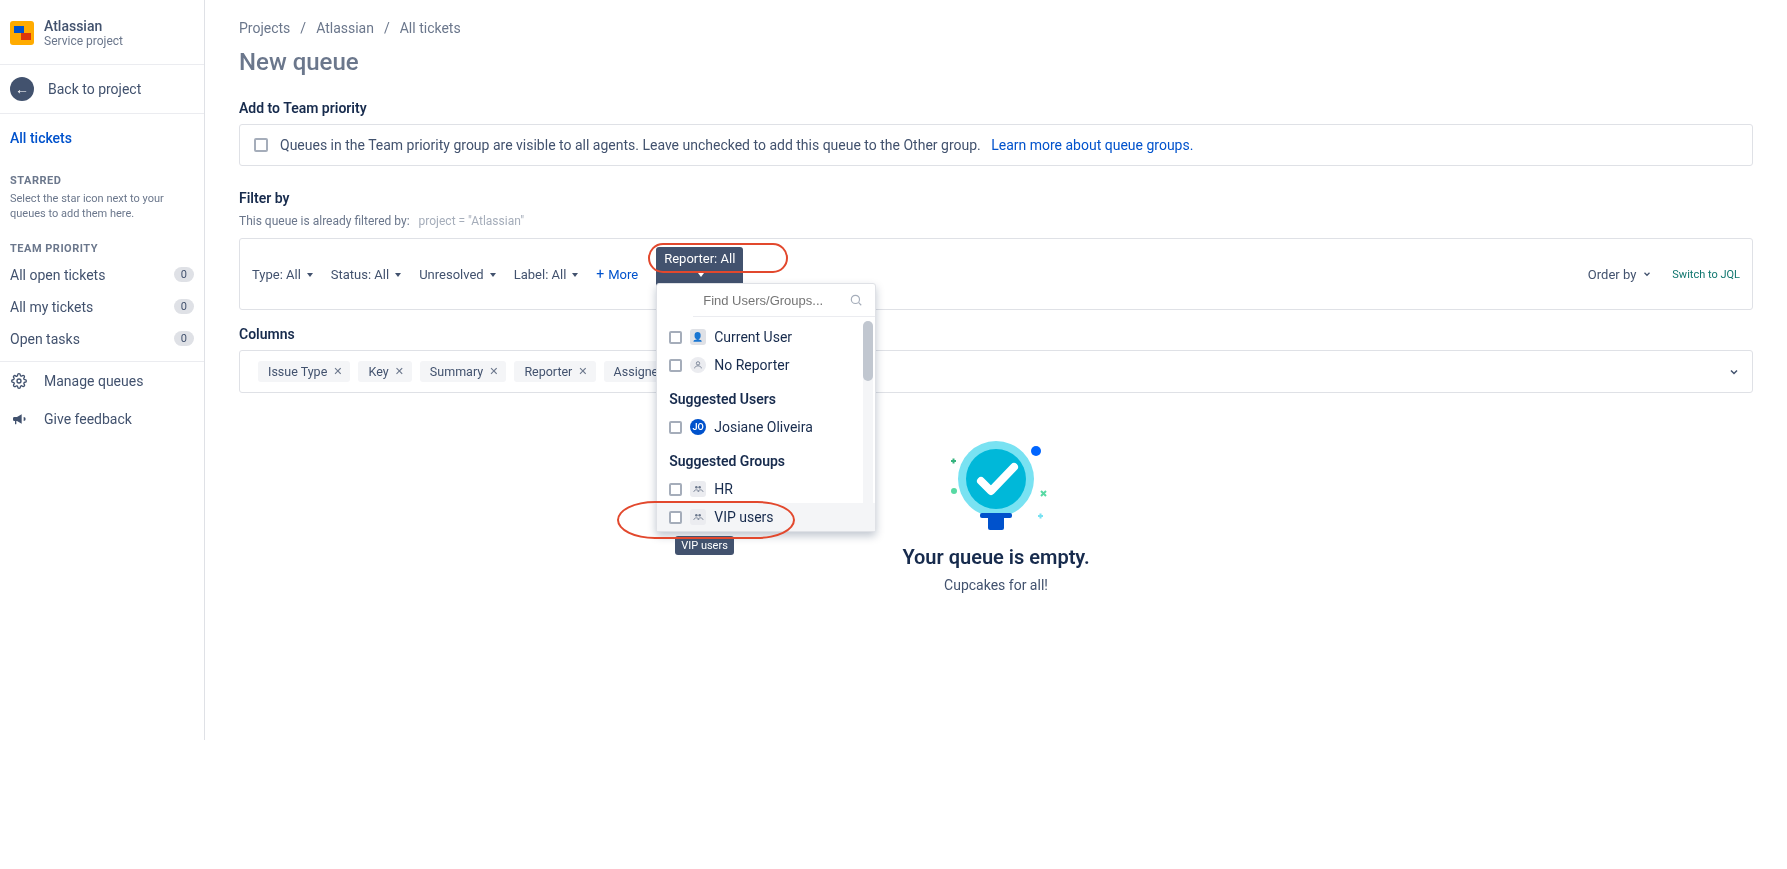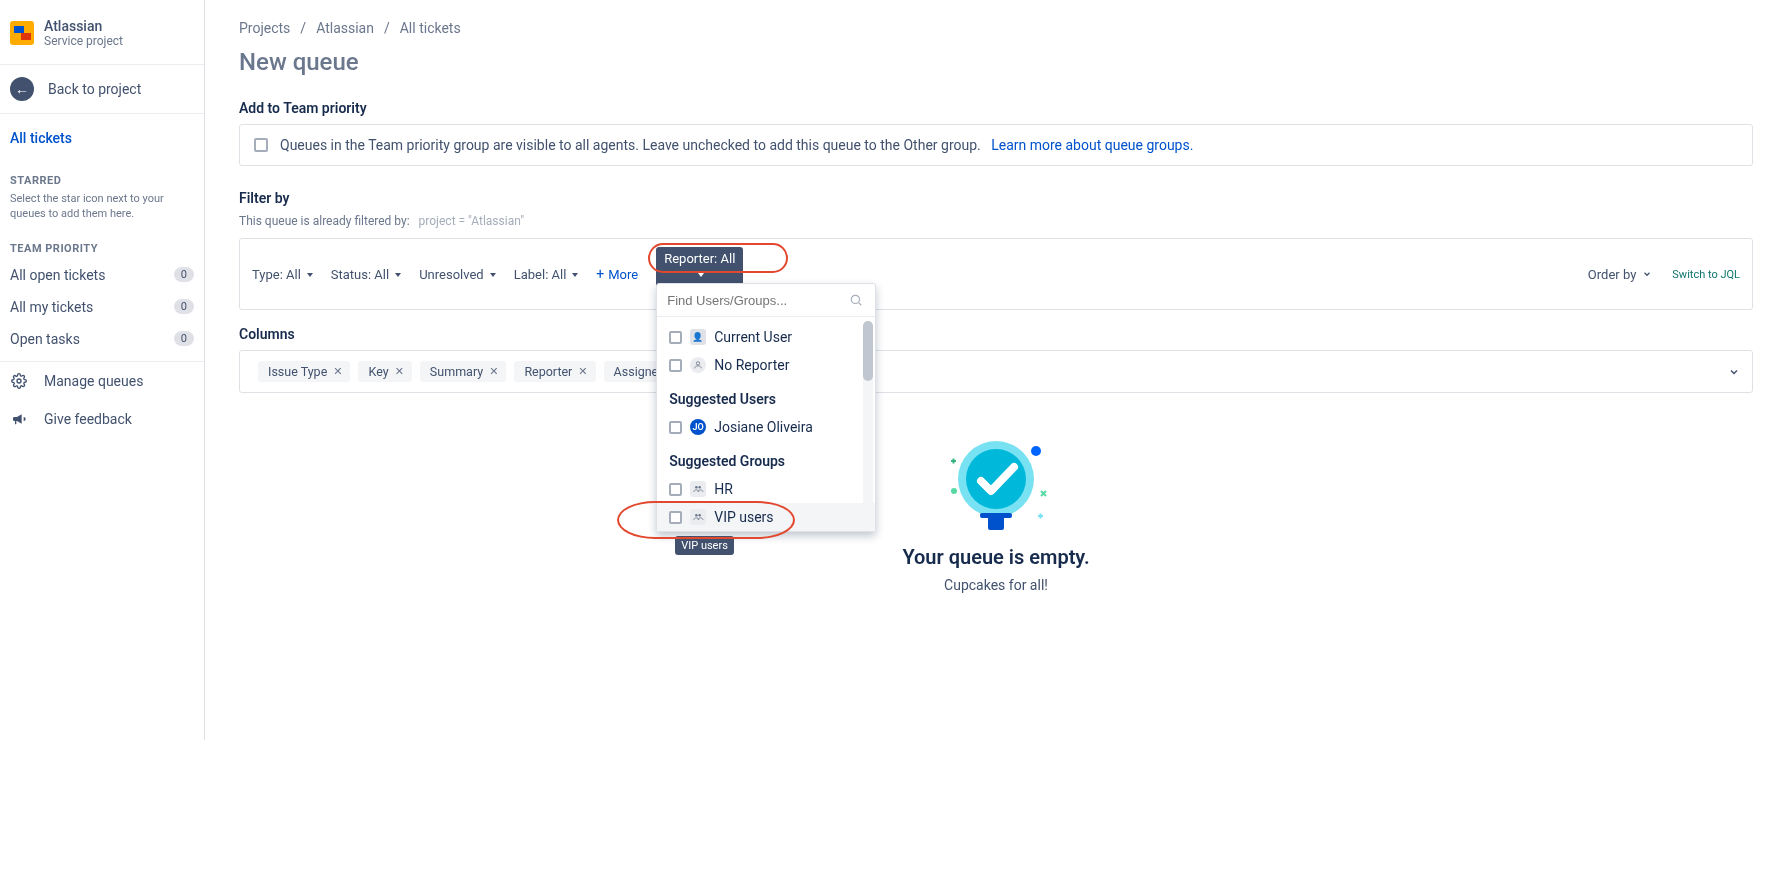--- a/index.html
+++ b/index.html
@@ -220,20 +220,21 @@
     background: #fff;
     border: 1px solid #DFE1E6;
     border-radius: 3px;
     box-shadow: 0 4px 8px rgba(9,30,66,0.25);
     z-index: 100;
   }
   .dropdown-search {
     padding: 8px 10px;
     border-bottom: 1px solid #EBECF0;
     position: relative;
+    margin-left: 36px;
   }
   .dropdown-search input {
     width: 100%; border: none; outline: none;
     font-size: 13px; color: #6B778C;
     padding-right: 20px;
   }
   .dropdown-search .search-ico {
     position:absolute; right: 12px; top: 50%; transform:translateY(-50%);
     color:#A5ADBA;
   }

